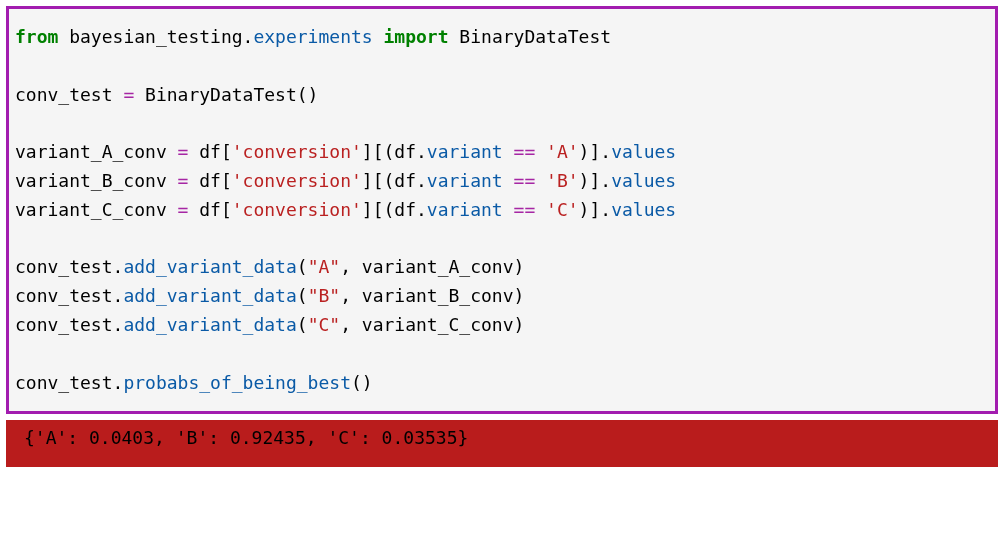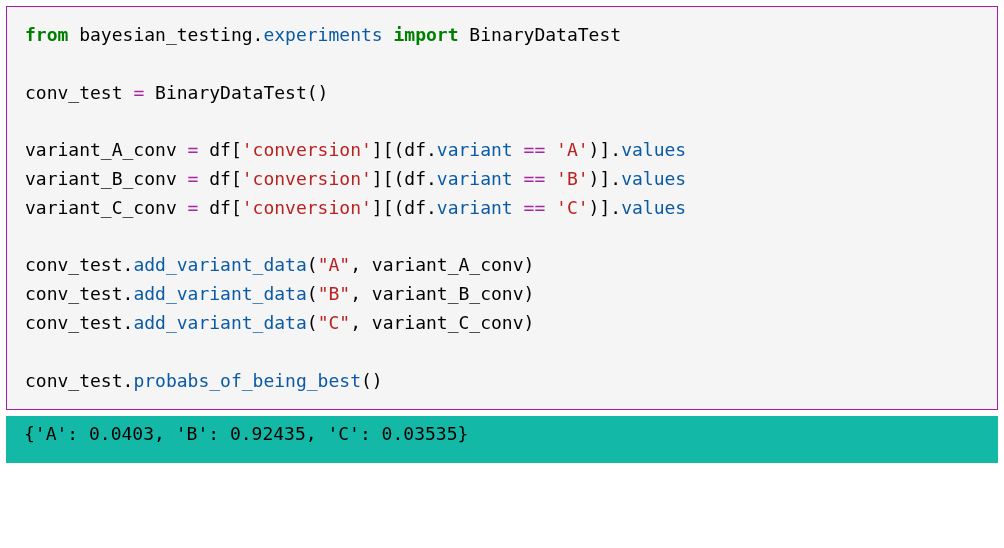--- a/index.html
+++ b/index.html
@@ -5,28 +5,28 @@
   body {
     margin: 0;
     padding: 0;
     font-family: "SF Mono", "Menlo", "Consolas", "DejaVu Sans Mono", monospace;
     background: #ffffff;
     font-size: 18px;
     line-height: 1.6;
   }
   .code-block {
     background: #f5f5f5;
-    border: 1px solid #a21caf;
-    padding: 14px 18px;
+    border: 3px solid #a21caf;
+    padding: 14px 6px;
     margin: 6px;
     white-space: pre;
     overflow-x: auto;
   }
   .output-block {
-    background: #14b8a6;
+    background: #b91c1c;
     padding: 4px 18px 14px 18px;
     margin: 0 6px 6px 6px;
     white-space: pre;
     overflow-x: auto;
   }
   .kw-green { color: #008000; font-weight: bold; }   
   .attr-blue { color: #0a5aa6; }                     
   .op-purple { color: #a626a4; }                     
   .str-red { color: #ba2121; }                       
   .plain { color: #000000; }

